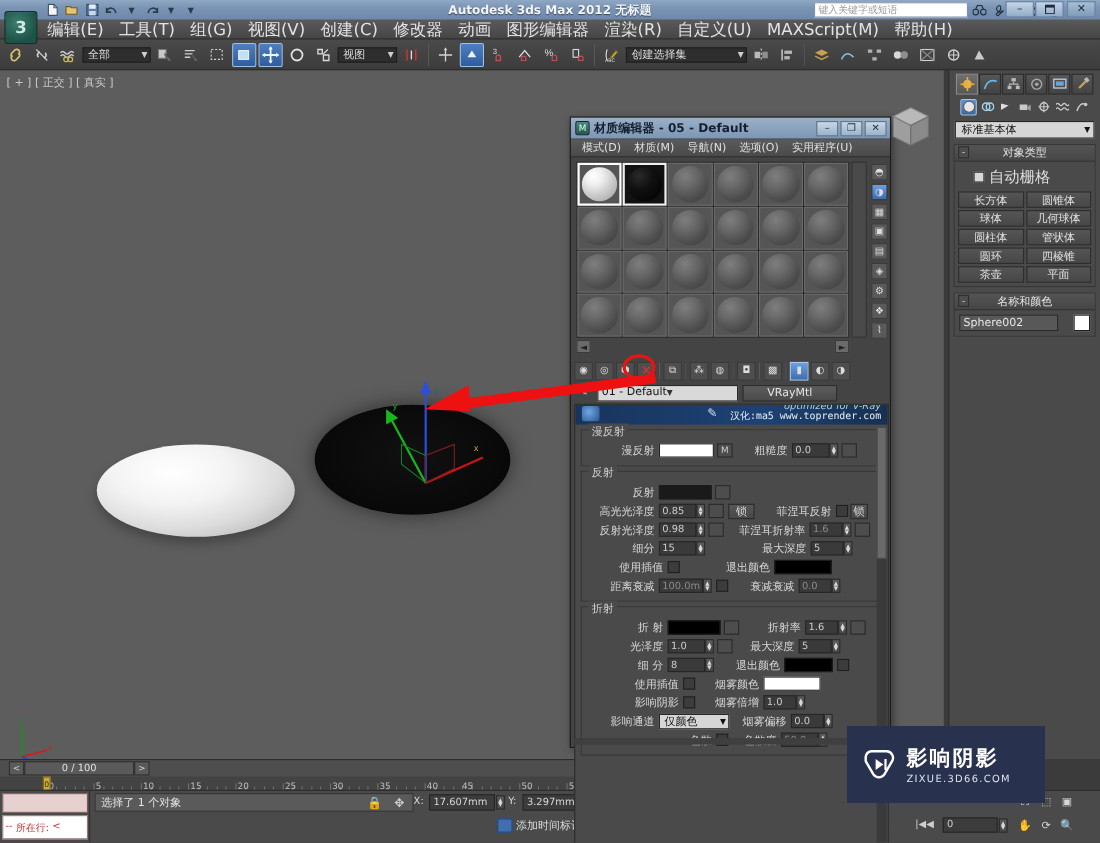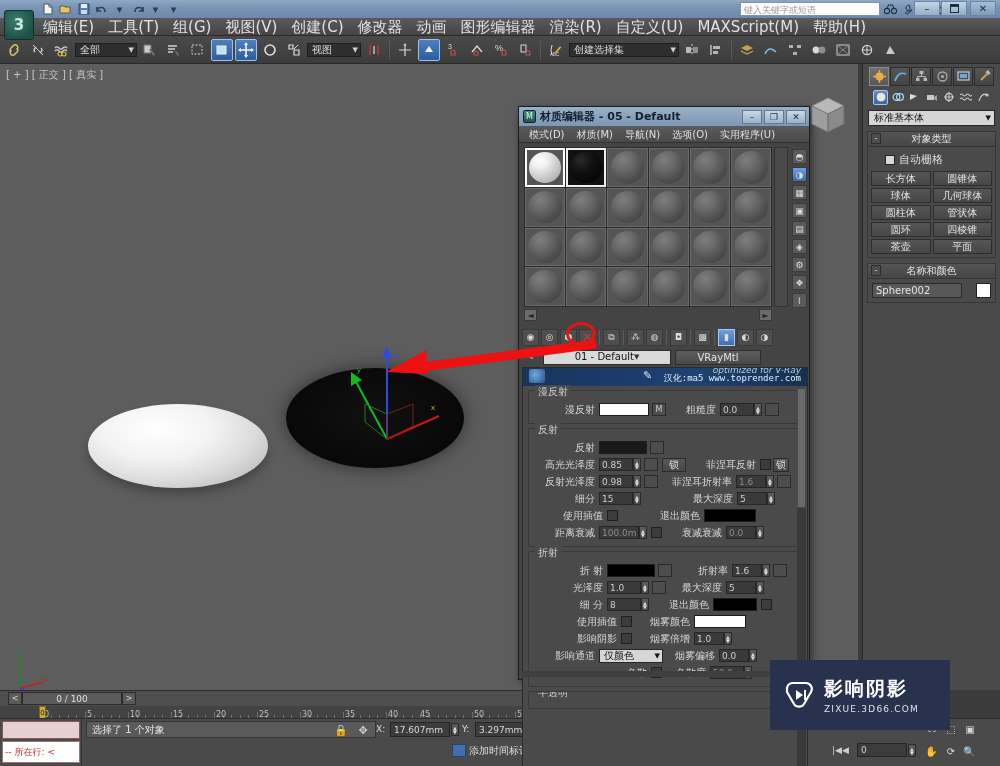--- a/index.html
+++ b/index.html
@@ -200,21 +200,21 @@
   .mebtn.active { background:linear-gradient(180deg,#6b9fe0,#3f6eb0); border-color:#a9c8ea;}
   .mesep { width:1px;height:15px;background:#2d2d2d;border-right:1px solid #5b5b5b;margin:0 1px;}
 
   #me-namerow {
     position:absolute; left:3px; top:242px; width:286px; height:16px;
     display:flex; align-items:center; gap:4px;
   }
   #me-nameinput {
     width:128px;height:15px;background:#d9d9d9;border:1px solid #2b2b2b;
     color:#111;font-size:10px;padding:0 3px;line-height:14px;
-    display:flex;align-items:center;justify-content:center;
+    display:flex;align-items:center;justify-content:flex-start;
   }
   #me-nameinput .arw { font-size:7px;color:#333;}
   #me-typebtn {
     width:86px;height:15px;background:linear-gradient(180deg,#5d5d5d,#4a4a4a);
     border:1px solid #2e2e2e;color:#e4e4e4;font-size:10px;
     display:flex;align-items:center;justify-content:center;
   }
 
   #me-params {
     position:absolute; left:3px; top:260px; width:286px; height:405px;
@@ -311,21 +311,21 @@
     display:flex;align-items:center;justify-content:center;
     font-size:10px;color:#e4e4e4; position:relative;
     border-bottom:1px solid #343434;
   }
   .rohead .minus { position:absolute; left:3px; top:1px; width:10px;height:11px;
     border:1px solid #2e2e2e;background:#4d4d4d;font-size:8px;
     display:flex;align-items:center;justify-content:center;color:#ddd;}
   .robody { padding:3px; background:#4a4a4a; }
   .autogrid { display:flex;align-items:center;gap:4px; padding:2px 0 4px 14px; }
   .autogrid .chk { width:10px;height:10px; background:#d8d8d8; border:1px solid #222;}
-  .autogrid span { font-size:11px;color:#dcdcdc; }
+  .autogrid span { font-size:14px;color:#dcdcdc; }
   .objgrid { display:grid; grid-template-columns:1fr 1fr; gap:2px; }
   .objbtn {
     height:15px; background:linear-gradient(180deg,#555,#474747);
     border:1px solid #2d2d2d; color:#e2e2e2; font-size:10px;
     display:flex;align-items:center;justify-content:center;
   }
   #namerow { display:flex; align-items:center; gap:14px; padding:2px; }
   #nameinput {
     flex:1; height:15px; background:#585858; border:1px solid #2a2a2a;
     color:#e6e6e6; font-size:10px; padding:0 3px; line-height:14px;
@@ -466,20 +466,21 @@
     <div class="qbtn">▾</div>
     <div class="qbtn">
       <svg width="14" height="12" viewBox="0 0 14 12">
           <path d="M4 9a4 4 0 0 1 8-1" fill="none" stroke="#2c3c4e" stroke-width="1.6"></path>
           <path d="M12 4l0 4-4 0" fill="none" stroke="#2c3c4e" stroke-width="1.6"></path>
         </svg>
     </div>
     <div class="qbtn">▾</div>
     <div class="qbtn">▾</div>
   </div>
+  <div id="apptitle">Autodesk 3ds Max  2012        无标题</div>
   <div id="searchbox">键入关键字或短语</div>
   <div class="titleicon" style="right:102px">
     <svg width="13" height="11" viewBox="0 0 13 11">
         <circle cx="3" cy="7" r="2.6" fill="none" stroke="#21303f" stroke-width="1.1"></circle>
         <circle cx="10" cy="7" r="2.6" fill="none" stroke="#21303f" stroke-width="1.1"></circle>
         <path d="M3 4.5L4.5 1h4L10 4.5" fill="none" stroke="#21303f" stroke-width="1.1"></path>
       </svg>
   </div>
   <div class="titleicon" style="right:86px">
     <svg width="12" height="11" viewBox="0 0 12 11">
@@ -1062,23 +1063,20 @@
         <div class="chk"></div>
         <div class="plabel" style="width:48px">色散度</div>
         <div class="numfld dim" style="width:34px">50.0</div>
         <div class="spin">
             <span>▲</span>
             <span>▼</span>
           </div>
       </div>
     </div>
 
-    <div class="group" style="height:18px;overflow:hidden">
-      <div class="glabel">半透明</div>
-    </div>
 
     <div id="me-scroll">
       <div class="thumb"></div>
     </div>
   </div>
   <div id="me-bottom"></div>
 </div>
 
 <div id="cmdpanel" class="abs">
   <div id="cp-tabs">

